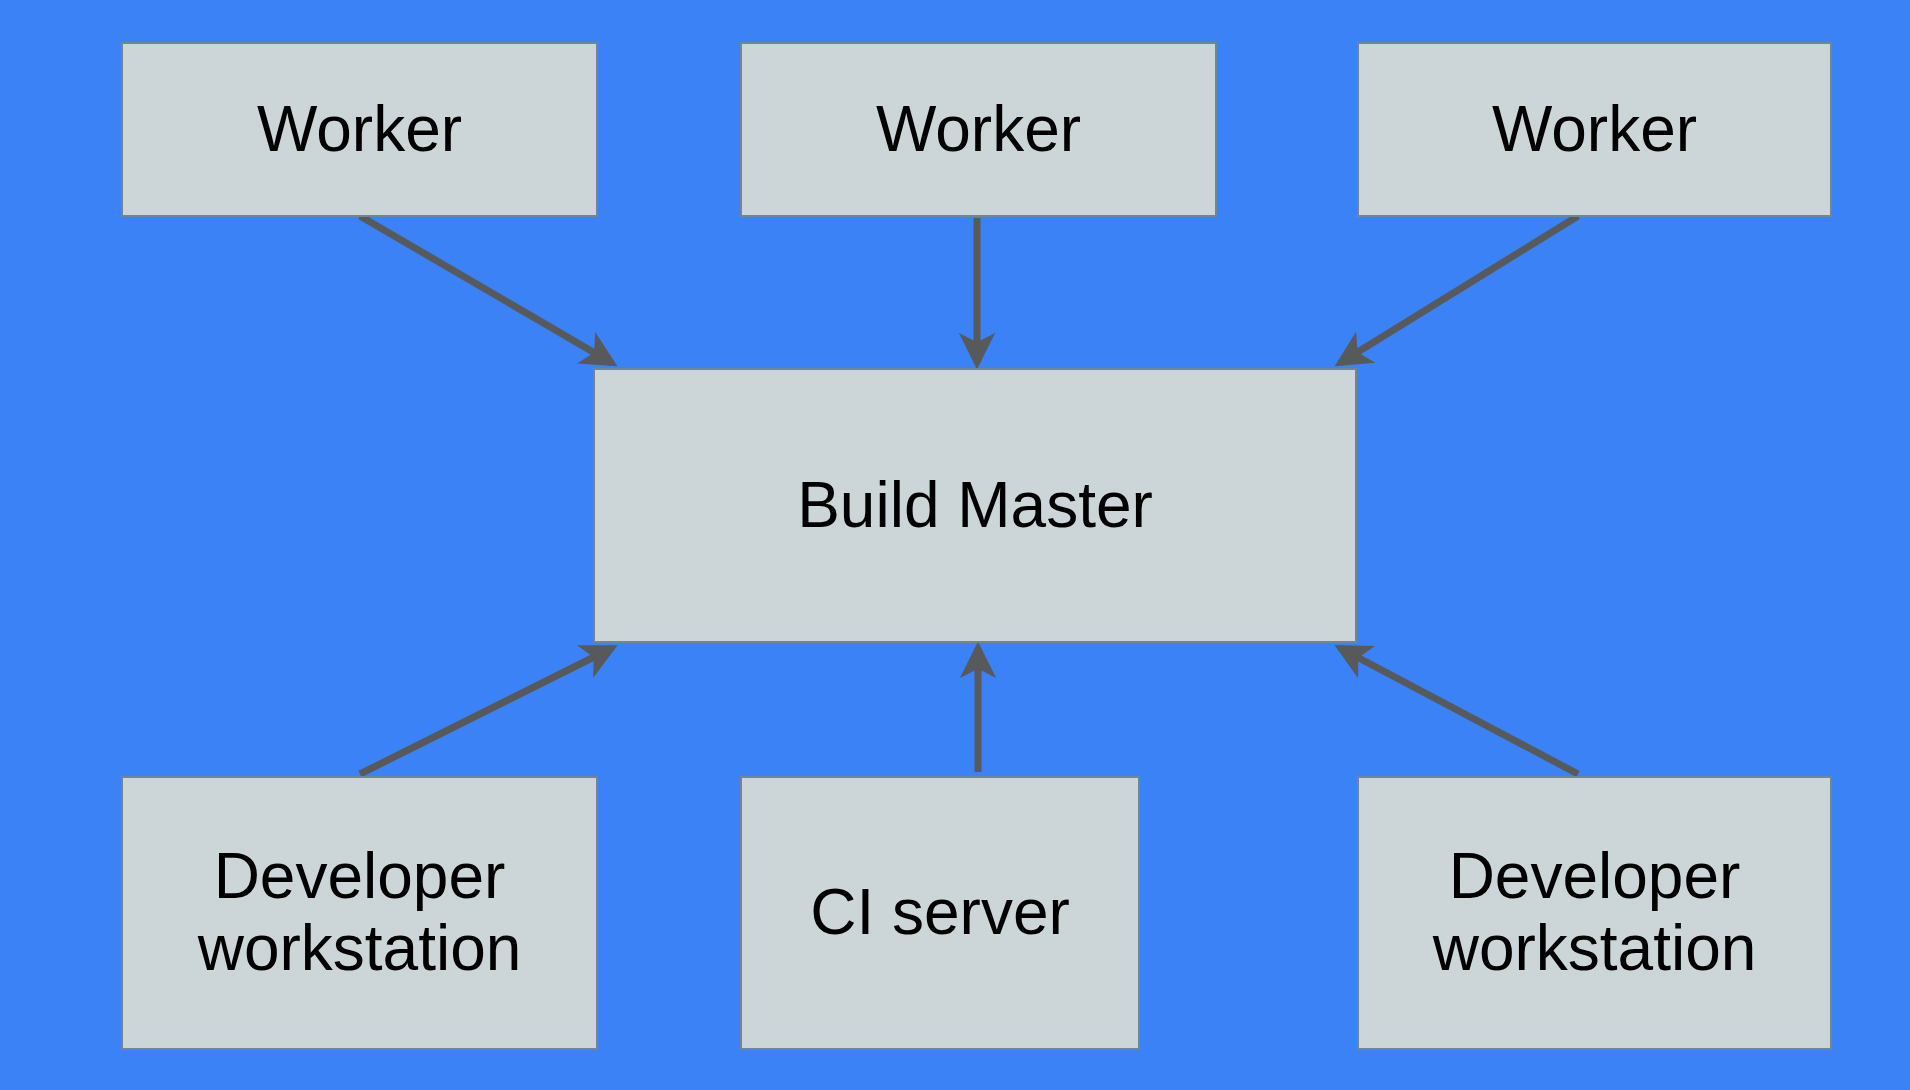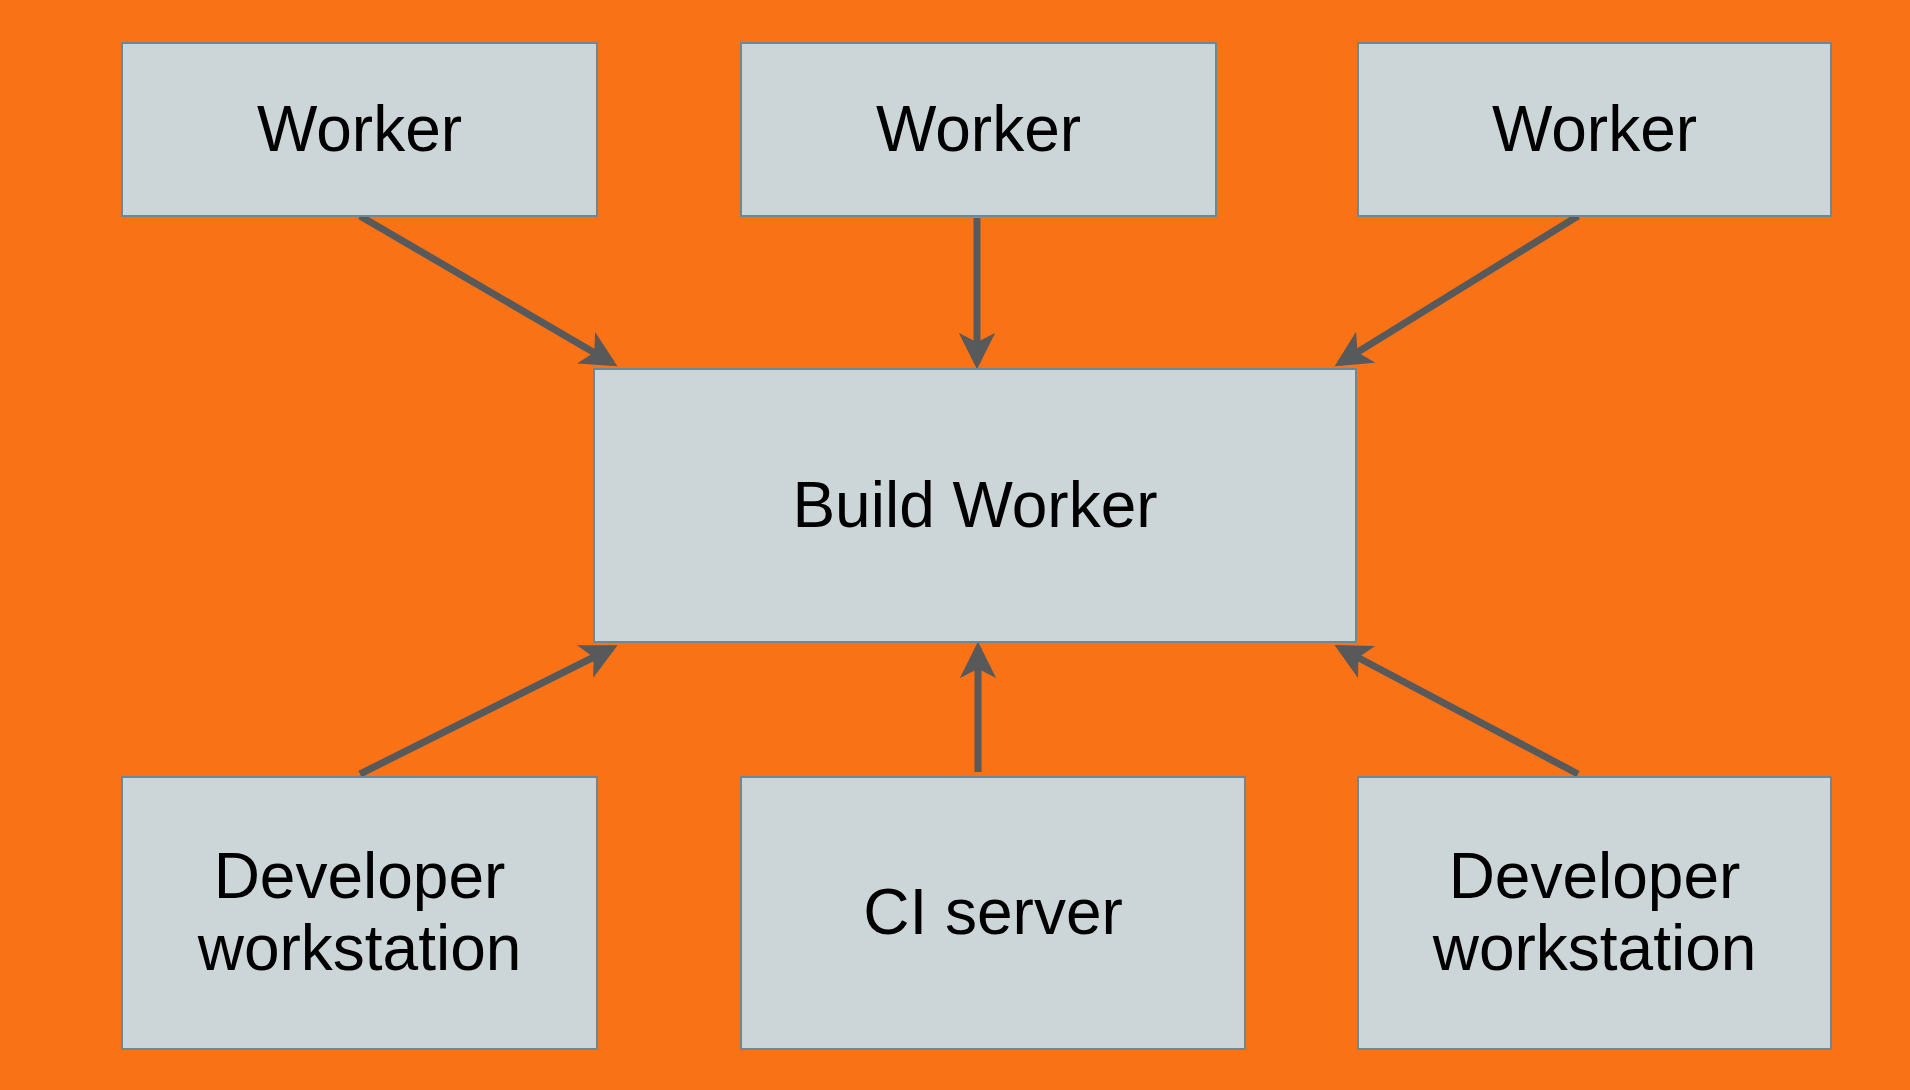--- a/index.html
+++ b/index.html
@@ -53,21 +53,21 @@
   #node-build-master { left: 593px; top: 368px; width: 764px; height: 275px; }
 
   
   #node-workstation-1 { left: 121px;  top: 776px; width: 477px; height: 274px; }
   #node-ci-server     { left: 740px;  top: 776px; width: 477px; height: 274px; }
   #node-workstation-2 { left: 1357px; top: 776px; width: 475px; height: 274px; }
 </style>
 </head>
 <body>
 
-<div id="canvas" style="width: 1910px; height: 1090px; background: #f97316;">
+<div id="canvas" style="width: 1910px; height: 1090px; background: #3b82f6;">
 
   <svg id="edges" viewBox="0 0 1910 1090" width="1910" height="1090" xmlns="http://www.w3.org/2000/svg">
     <defs>
       <marker id="arrowhead" markerWidth="5.2" markerHeight="5.2" refX="4.3" refY="2.6" orient="auto" markerUnits="strokeWidth">
         <path d="M 0 0 L 5.2 2.6 L 0 5.2 L 1.35 2.6 z" fill="#58595b"></path>
       </marker>
     </defs>
 
     <line class="edge" stroke="#58595b" stroke-width="7" marker-end="url(#arrowhead)" x1="360" y1="216" x2="612" y2="363"></line>
     <line class="edge" stroke="#58595b" stroke-width="7" marker-end="url(#arrowhead)" x1="977" y1="218" x2="977" y2="363"></line>
@@ -83,29 +83,29 @@
 
   <div id="node-worker-2" class="node node-worker" style="left: 740px; top: 42px; width: 477px; height: 175px; background: rgb(204, 214, 217); border-color: rgb(109, 135, 148); border-width: 2px; color: rgb(0, 0, 0);">
     <span>Worker</span>
   </div>
 
   <div id="node-worker-3" class="node node-worker" style="left: 1357px; top: 42px; width: 475px; height: 175px; background: rgb(204, 214, 217); border-color: rgb(109, 135, 148); border-width: 2px; color: rgb(0, 0, 0);">
     <span>Worker</span>
   </div>
 
   <div id="node-build-master" class="node node-master" style="left: 593px; top: 368px; width: 764px; height: 275px; background: rgb(204, 214, 217); border-color: rgb(109, 135, 148); border-width: 2px; color: rgb(0, 0, 0);">
-    <span>Build Worker</span>
+    <span>Build Master</span>
   </div>
 
   <div id="node-workstation-1" class="node node-workstation" style="left: 121px; top: 776px; width: 477px; height: 274px; background: rgb(204, 214, 217); border-color: rgb(109, 135, 148); border-width: 2px; color: rgb(0, 0, 0);">
     <span>Developer
 workstation</span>
   </div>
 
-  <div id="node-ci-server" class="node node-ci" style="left: 740px; top: 776px; width: 506px; height: 274px; background: rgb(204, 214, 217); border-color: rgb(109, 135, 148); border-width: 2px; color: rgb(0, 0, 0);">
+  <div id="node-ci-server" class="node node-ci" style="left: 740px; top: 776px; width: 400px; height: 274px; background: rgb(204, 214, 217); border-color: rgb(109, 135, 148); border-width: 2px; color: rgb(0, 0, 0);">
     <span>CI server</span>
   </div>
 
   <div id="node-workstation-2" class="node node-workstation" style="left: 1357px; top: 776px; width: 475px; height: 274px; background: rgb(204, 214, 217); border-color: rgb(109, 135, 148); border-width: 2px; color: rgb(0, 0, 0);">
     <span>Developer
 workstation</span>
   </div>
 
 </div>
 

